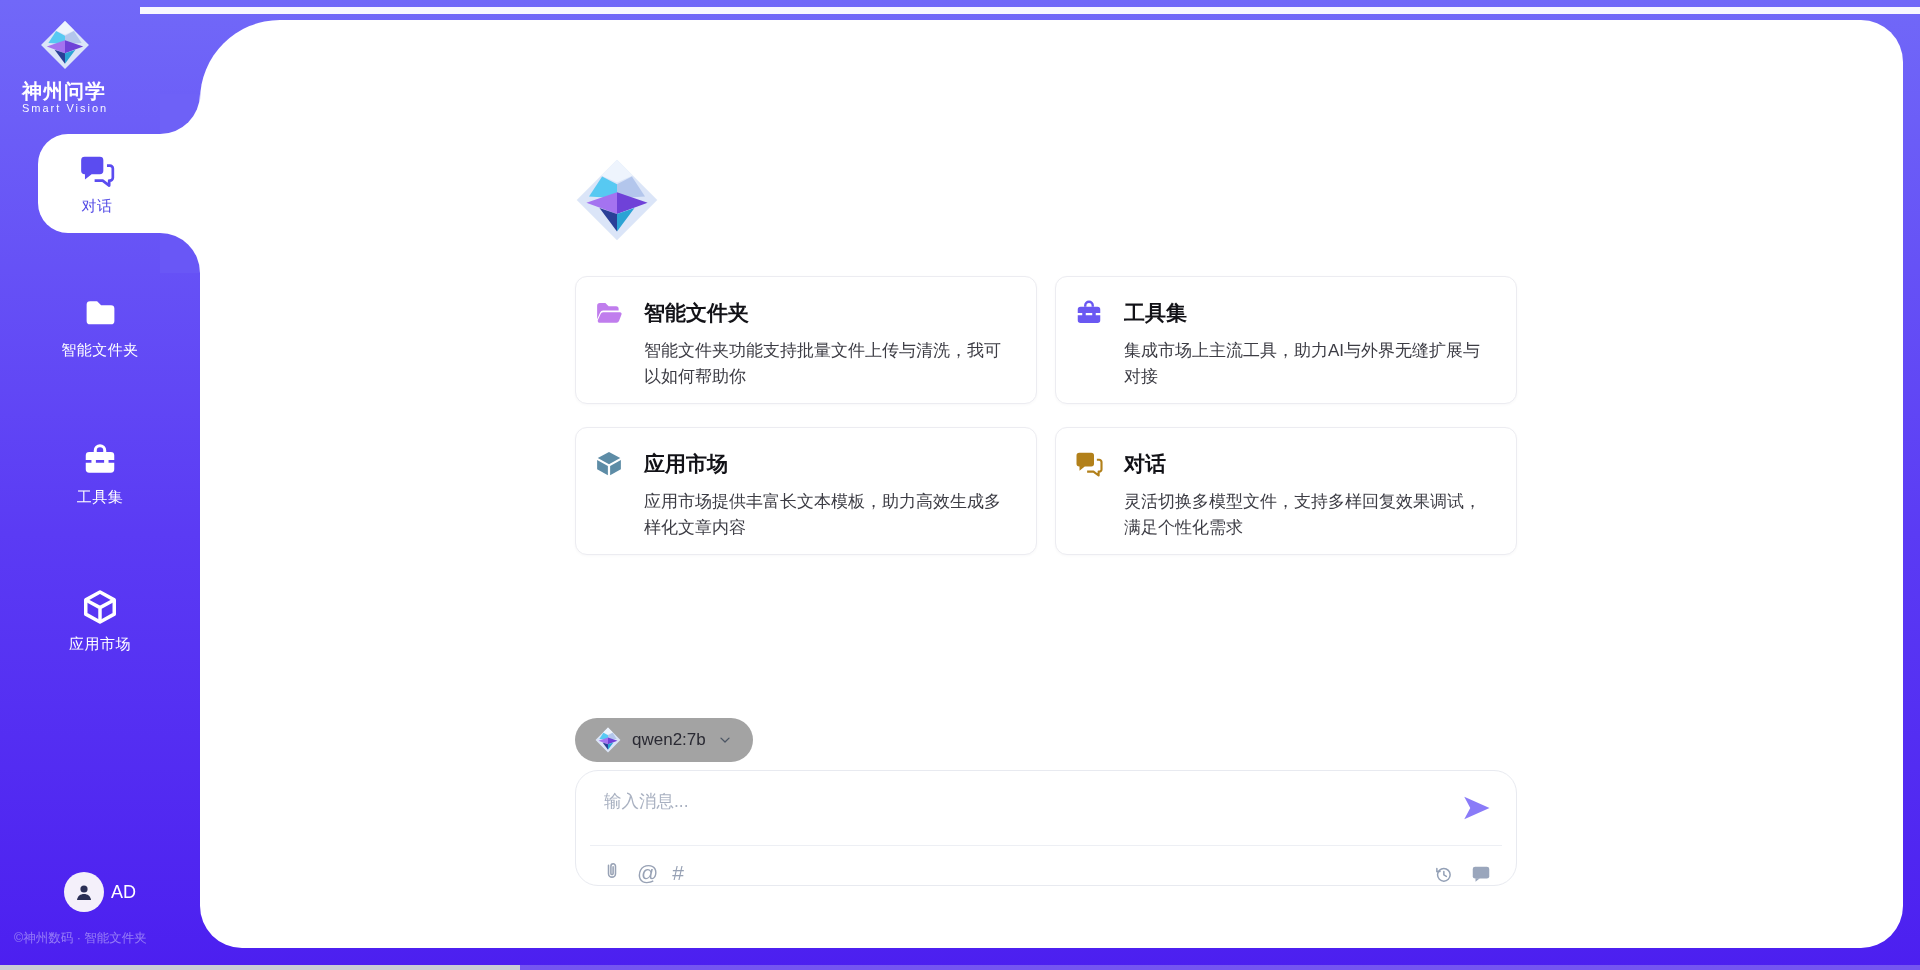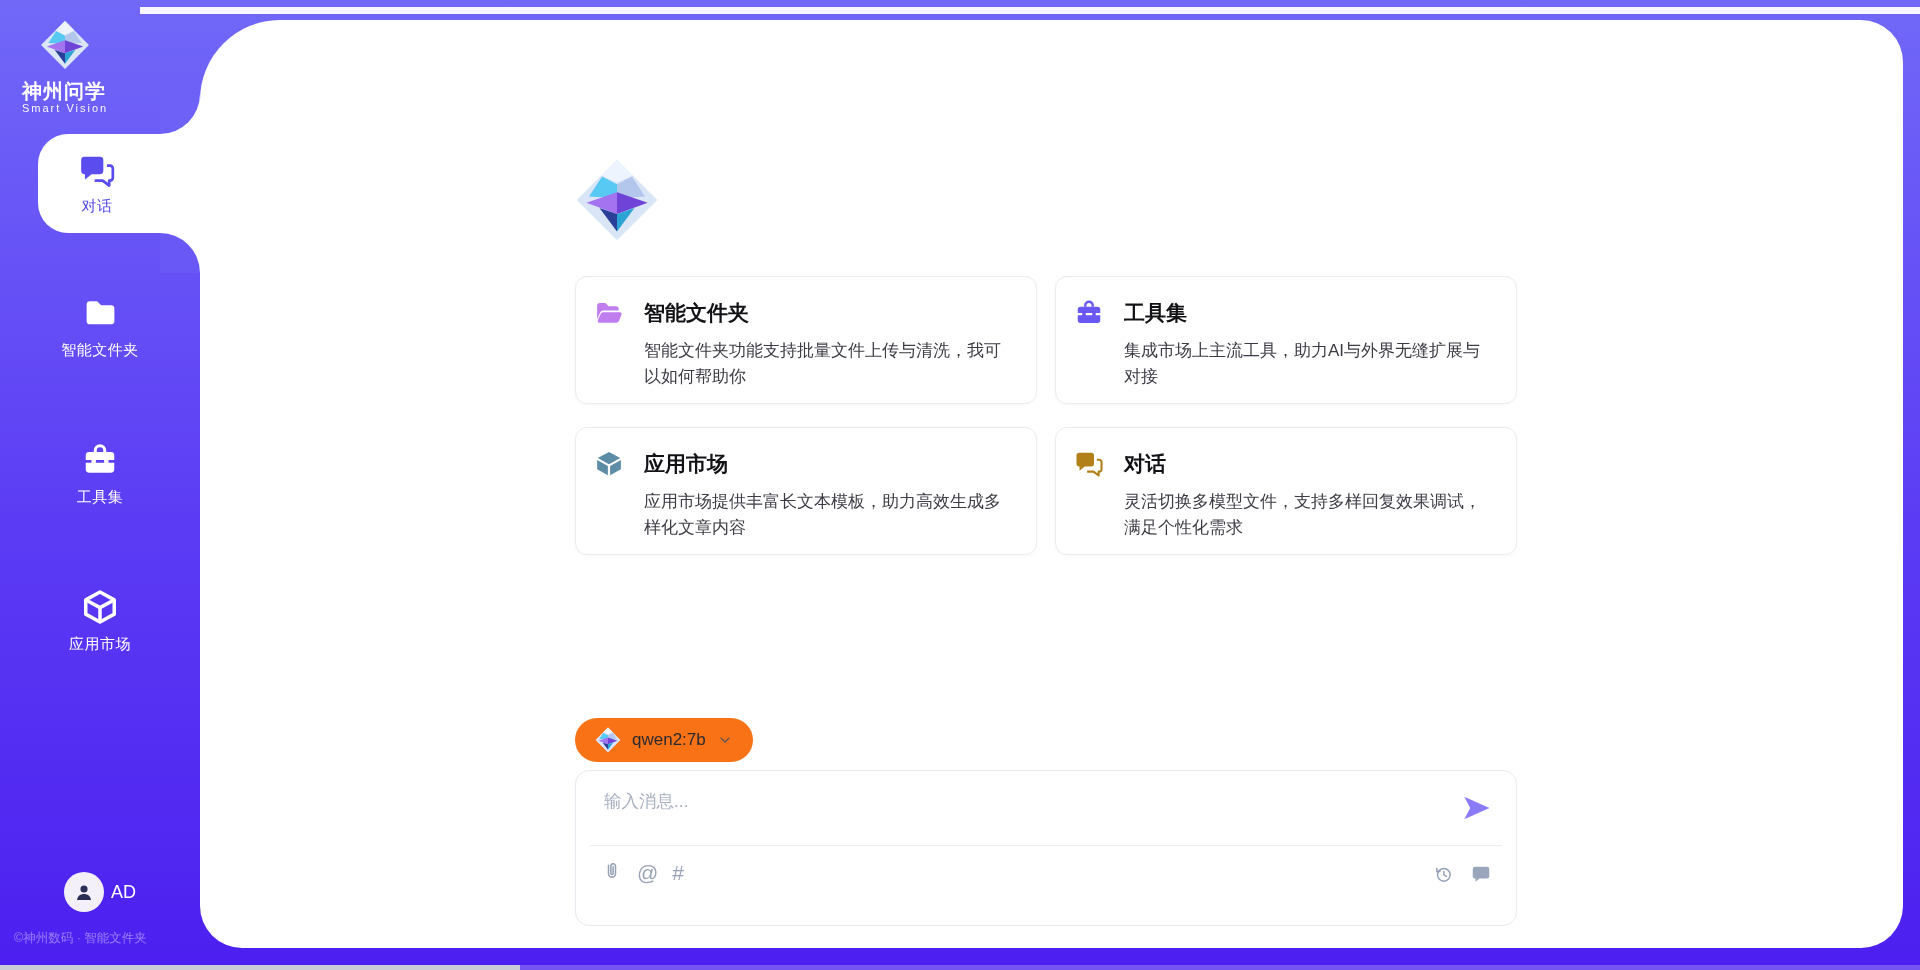--- a/index.html
+++ b/index.html
@@ -50,25 +50,25 @@
 
   .cards{position:absolute;top:256px;left:0;display:grid;grid-template-columns:462px 462px;
          gap:23px 18px;}
   .card{box-sizing:border-box;width:462px;height:128px;background:#fff;border:1px solid #ececf1;
         border-radius:12px;padding:21px 24px 20px 18px;box-shadow:0 1px 3px rgba(20,20,60,.03);cursor:pointer;}
   .card-head{display:flex;align-items:center;gap:20px;}
   .card-title{font-size:21px;font-weight:700;color:#121217;}
   .card-desc{margin:10px 0 0 50px;font-size:17px;line-height:1.55;color:#3c3c44;}
 
   .model-pill{position:absolute;top:698px;left:0;height:44px;display:inline-flex;align-items:center;
-              gap:11px;padding:0 20px;border-radius:22px;background:#f97316;cursor:pointer;}
+              gap:11px;padding:0 20px;border-radius:22px;background:#a3a3a3;cursor:pointer;}
   .model-name{font-size:17px;color:#2a2a33;font-weight:500;}
 
-  .composer{position:absolute;top:750px;left:0;width:942px;height:156px;box-sizing:border-box;
-            background:#fff;border:1px solid #e8eaf0;border-radius:14px;}
+  .composer{position:absolute;top:750px;left:0;width:942px;height:116px;box-sizing:border-box;
+            background:#fff;border:1px solid #e8eaf0;border-radius:23px;}
   .composer textarea{position:absolute;left:26px;top:16px;width:850px;height:46px;border:none;outline:none;
             resize:none;font-family:inherit;font-size:17.5px;color:#333;background:transparent;}
   .composer textarea::placeholder{color:#a9b1c1;}
   .send-btn{position:absolute;right:24px;top:22px;width:30px;height:30px;cursor:pointer;}
   .composer-divider{position:absolute;left:14px;right:14px;top:74px;height:1px;background:#edeff4;}
   .tools-left{position:absolute;left:25px;top:90px;display:flex;align-items:center;gap:14px;color:#98a2b5;}
   .tools-right{position:absolute;right:24px;top:92px;display:flex;align-items:center;gap:16px;color:#93a0b6;}
   .txt-icon{font-size:21px;line-height:1;cursor:pointer;color:#98a2b5;}
   .tool-btn{cursor:pointer;display:flex;align-items:center;}
 

